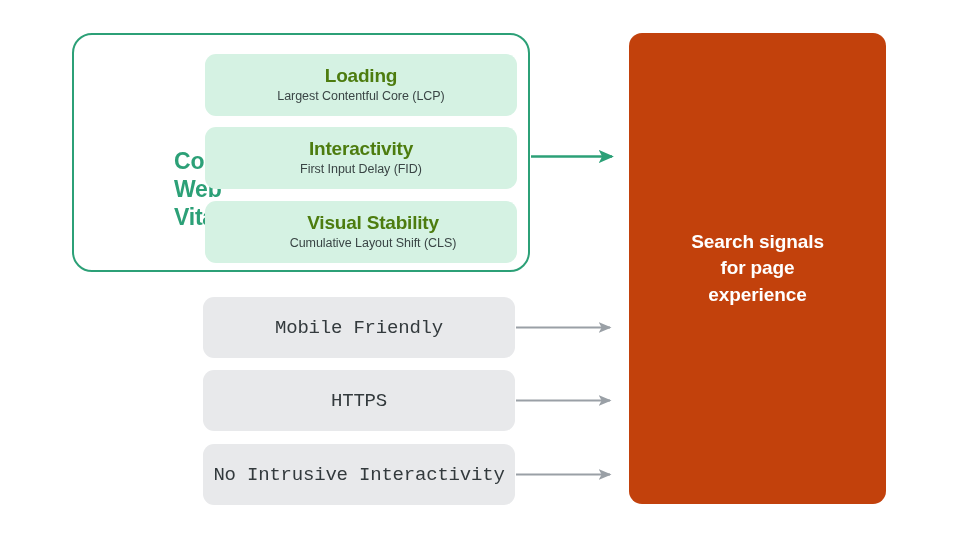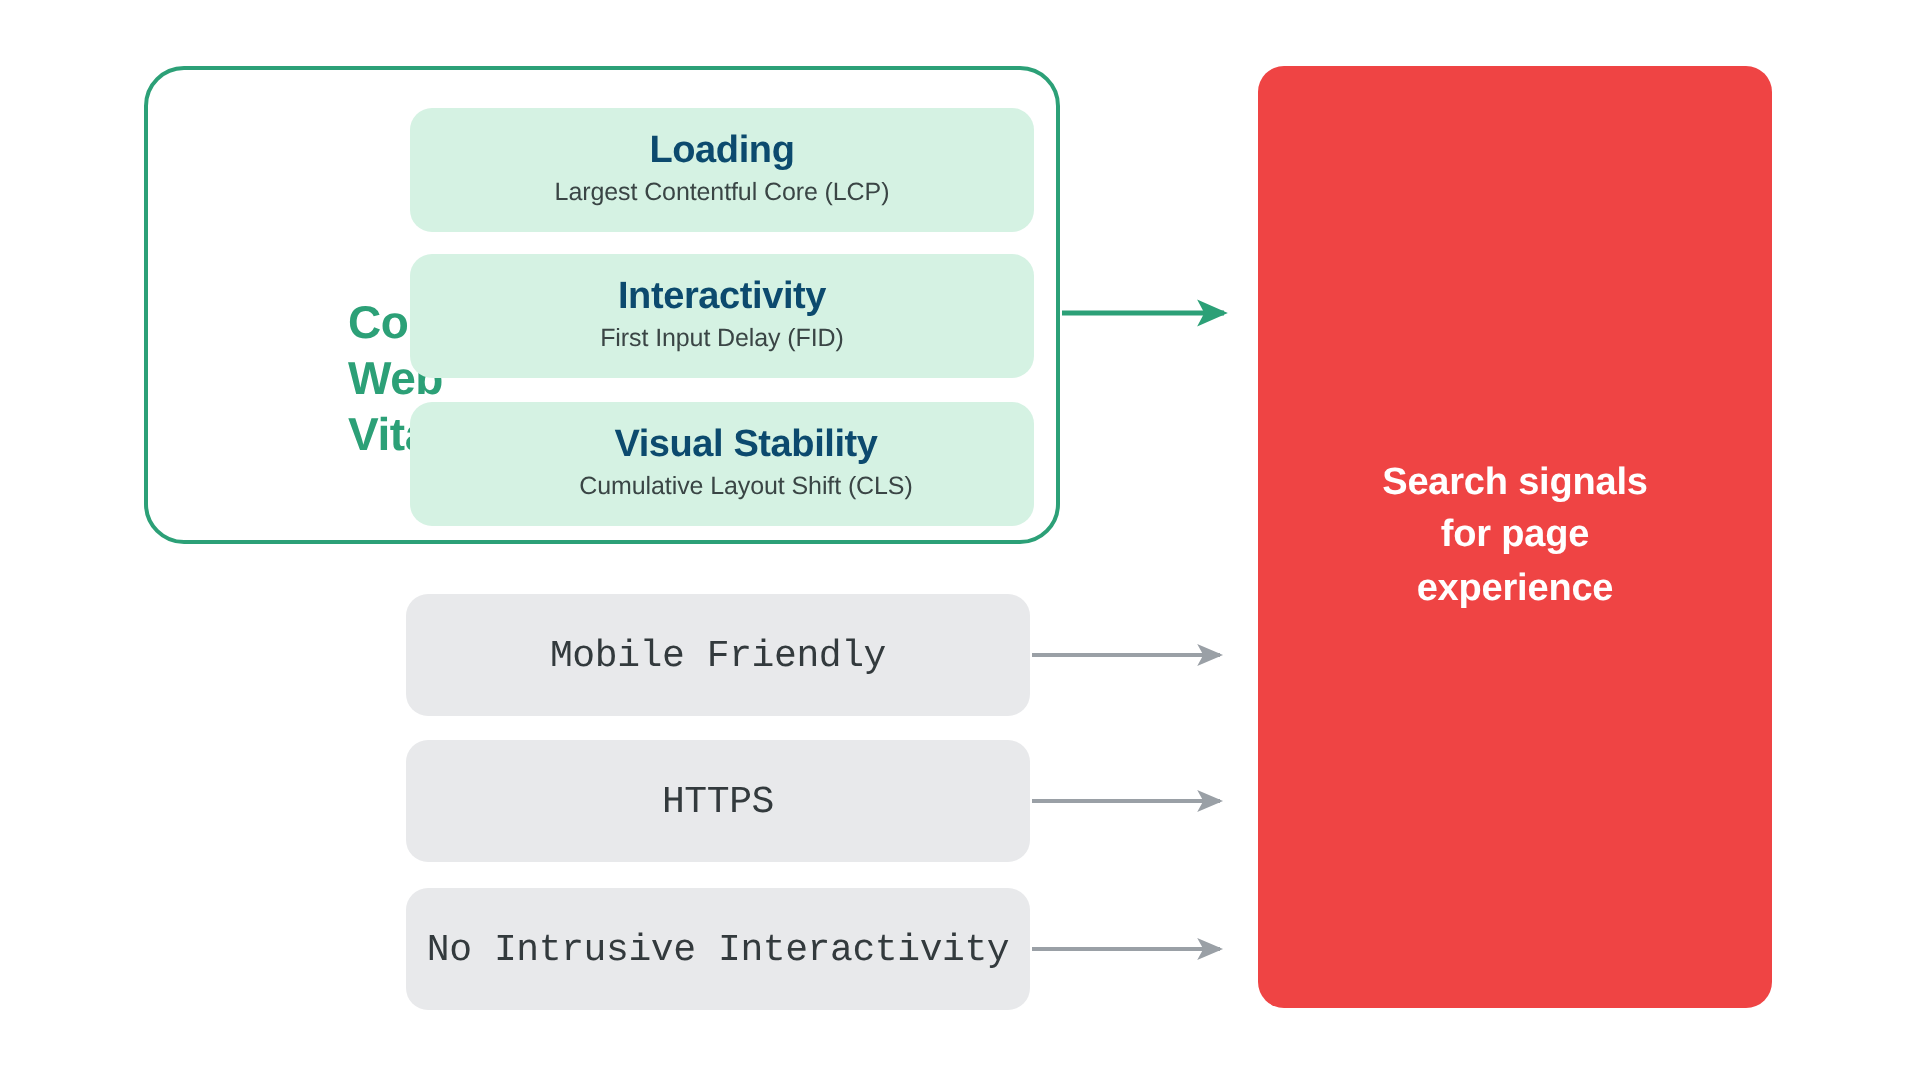--- a/index.html
+++ b/index.html
@@ -62,21 +62,21 @@
     flex-direction: column;
     align-items: center;
     justify-content: center;
     box-sizing: border-box;
   }
   .vital-card.v0 { top: 52px; }
   .vital-card.v1 { top: 125px; }
   .vital-card.v2 { top: 199px; padding-left: 24px; }
 
   .vital-title {
-    color: #0c4a6e;
+    color: #4d7c0f;
     font-size: 19px;
     font-weight: bold;
     line-height: 1.1;
     letter-spacing: -0.2px;
   }
   .vital-sub {
     color: #3A4545;
     font-size: 12.5px;
     font-weight: normal;
     line-height: 1.2;
@@ -109,21 +109,21 @@
     letter-spacing: -0.2px;
   }
 
   
   .blue-panel {
     position: absolute;
     left: 629px;
     top: 33px;
     width: 257px;
     height: 471px;
-    background: #ef4444;
+    background: #c2410c;
     border-radius: 13px;
     display: flex;
     align-items: center;
     justify-content: center;
   }
   .blue-panel-text {
     color: #ffffff;
     font-size: 19px;
     font-weight: bold;
     text-align: center;

